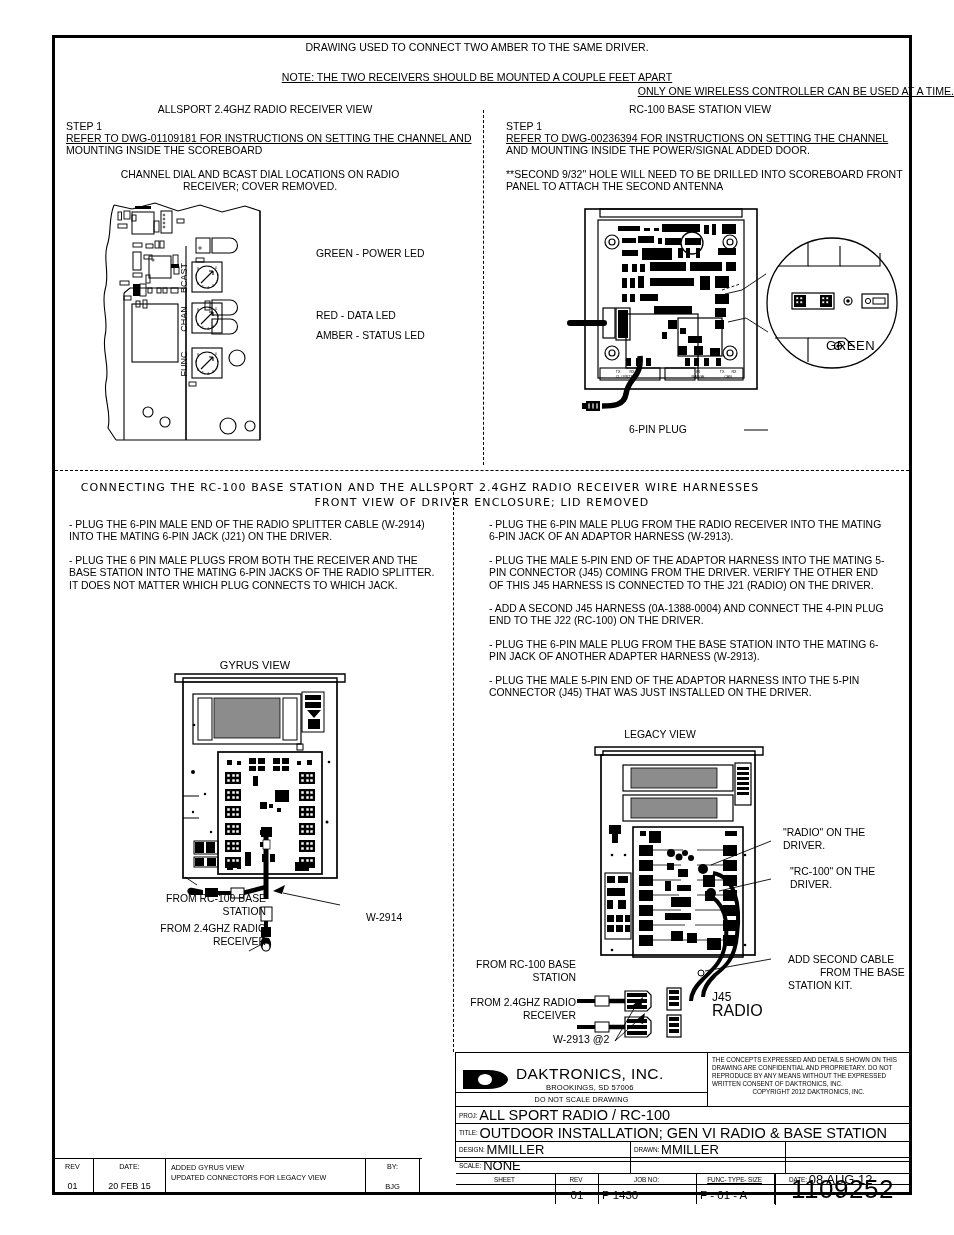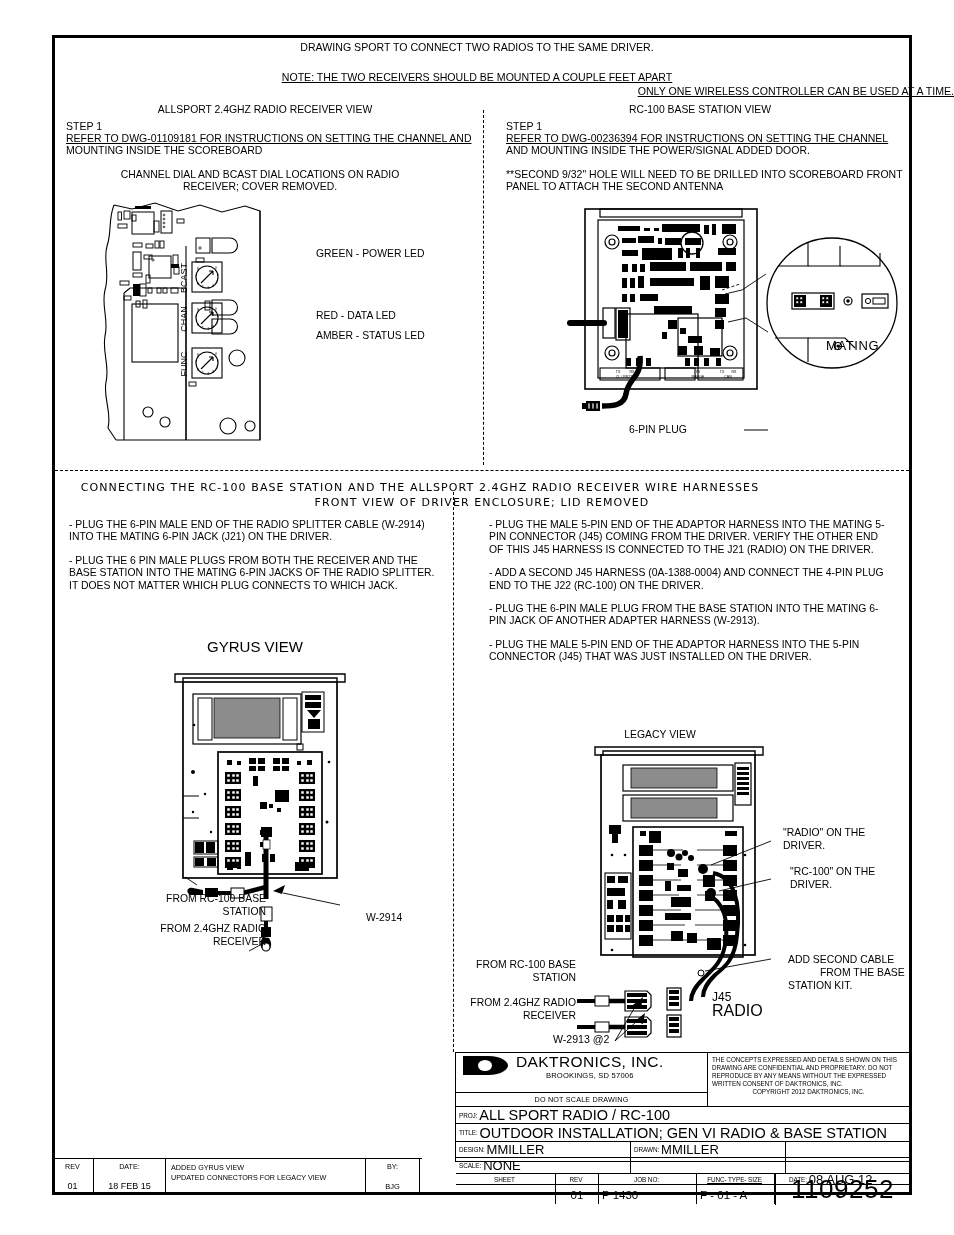--- a/index.html
+++ b/index.html
@@ -41,21 +41,21 @@
   .tb .row{display:flex;border-bottom:1.3px solid #000;box-sizing:border-box;}
   .tb .row:last-child{border-bottom:none;}
   .cell{box-sizing:border-box;border-right:1.3px solid #000;padding:0 3px;
         display:flex;align-items:center;}
   .cell:last-child{border-right:none;}
   .lbl{font-size:6.4px;letter-spacing:-0.1px;padding-right:2px;}
   .big{font-size:14.5px;}
   .med{font-size:13px;}
 
   .logoblk{width:252px;box-sizing:border-box;border-right:1.3px solid #000;}
-  .logorow{display:flex;align-items:flex-start;height:40px;
+  .logorow{display:flex;align-items:flex-end;height:40px;
            border-bottom:1.3px solid #000;box-sizing:border-box;}
   .dak-d{width:46px;height:25px;margin-left:8px;margin-right:6px;position:relative;}
   .dak-name{font-size:15.5px;letter-spacing:0.4px;}
   .dak-city{font-size:7.6px;text-align:center;letter-spacing:0.2px;}
   .dnsd{height:13px;display:flex;align-items:center;justify-content:center;
         font-size:7.2px;letter-spacing:0.2px;}
   .legal{flex:1;font-size:6.3px;line-height:7.9px;padding:3px 4px;text-align:left;}
   .legal .ctr{text-align:center;}
 
   
@@ -70,21 +70,21 @@
 
   
   .dwgno{font-size:26px;letter-spacing:0.5px;}
 </style>
 </head>
 <body>
 
 <div class="sheet">
   <div class="border-frame"></div>
 
-  <div class="tc" style="left:0;top:41px;width:954px;font-size:10.6px;">DRAWING SPORT TO CONNECT TWO RADIOS TO THE SAME DRIVER.</div>
+  <div class="tc" style="left:0;top:41px;width:954px;font-size:10.6px;">DRAWING USED TO CONNECT TWO AMBER TO THE SAME DRIVER.</div>
   <div class="tc u" style="left:0;top:71px;width:954px;font-size:10.6px;">NOTE: THE TWO RECEIVERS SHOULD BE MOUNTED A COUPLE FEET APART</div>
   <div class="tc u" style="left:0;top:85px;width:954px;font-size:10.6px;text-align:right;">ONLY ONE WIRELESS CONTROLLER CAN BE USED AT A TIME.</div>
 
   <div class="vdash-top"></div>
   <div class="hdash-mid"></div>
   <div class="vdash-bot"></div>
 
   <div class="tc" style="left:60px;top:104px;width:410px;font-size:10.4px;">ALLSPORT 2.4GHZ RADIO RECEIVER VIEW</div>
   <div class="t" style="left:66px;top:120px;">STEP 1</div>
   <div class="t u" style="left:66px;top:132px;">REFER TO DWG-01109181 FOR INSTRUCTIONS ON SETTING THE CHANNEL AND</div>
@@ -364,32 +364,32 @@
     <g class="ln" stroke-width="0.9">
       <path d="M155 96 L172 92 L196 76"></path>
       <path d="M158 124 L176 120 L198 134"></path>
     </g>
     <g class="ln" stroke-width="0.9" stroke-dasharray="3 2">
       <path d="M152 92 L170 86"></path>
     </g>
   </svg>
   </div>
 
-  <div class="t" style="left:826px;top:340px;font-size:13px;letter-spacing:0.6px;">MATING</div>
+  <div class="t" style="left:826px;top:340px;font-size:13px;letter-spacing:0.6px;">GREEN</div>
   <div class="t" style="left:629px;top:424px;font-size:10.4px;">6-PIN PLUG</div>
 
   <div class="tc cadfont" style="left:52px;top:482px;width:736px;">CONNECTING THE RC-100 BASE STATION AND THE ALLSPORT 2.4GHZ RADIO RECEIVER WIRE HARNESSES</div>
   <div class="tc cadfont" style="left:52px;top:497px;width:860px;">FRONT VIEW OF DRIVER ENCLOSURE; LID REMOVED</div>
 
   <div class="para" style="left:69px;top:519px;width:375px;">
     <p>- PLUG THE 6-PIN MALE END OF THE RADIO SPLITTER CABLE (W-2914) INTO THE MATING 6-PIN JACK (J21) ON THE DRIVER.</p>
     <p>- PLUG THE 6 PIN MALE PLUGS FROM BOTH THE RECEIVER AND THE BASE STATION INTO THE MATING 6-PIN JACKS OF THE RADIO SPLITTER. IT DOES NOT MATTER WHICH PLUG CONNECTS TO WHICH JACK.</p>
   </div>
 
-  <div class="tc" style="left:150px;top:641px;width:210px;font-size:15px;">GYRUS VIEW</div>
+  <div class="tc" style="left:150px;top:659px;width:210px;font-size:11px;">GYRUS VIEW</div>
 
   <div style="position:absolute;left:165px;top:672px;">
   <svg width="200" height="290" viewBox="0 0 200 290">
 
     <path class="ln" stroke-width="1.4" d="M10 2 L180 2 L180 10 L172 10 L172 6 L18 6 L18 10 L10 10 Z"></path>
 
     <rect class="ln" stroke-width="1.7" x="18" y="10" width="154" height="196"></rect>
 
     <rect class="ln" stroke-width="1.2" x="28" y="22" width="108" height="50"></rect>
     <rect class="ln" stroke-width="1" x="33" y="26" width="14" height="42"></rect>
@@ -566,20 +566,21 @@
   </svg>
   </div>
 
   <div class="t" style="left:161px;top:893px;font-size:10.4px;text-align:right;width:105px;">FROM RC-100 BASE</div>
   <div class="t" style="left:161px;top:906px;font-size:10.4px;text-align:right;width:105px;">STATION</div>
   <div class="t" style="left:155px;top:923px;font-size:10.4px;text-align:right;width:111px;">FROM 2.4GHZ RADIO</div>
   <div class="t" style="left:155px;top:936px;font-size:10.4px;text-align:right;width:111px;">RECEIVER</div>
   <div class="t" style="left:366px;top:912px;font-size:10.4px;">W-2914</div>
 
   <div class="para" style="left:489px;top:519px;width:400px;">
+    <p>- PLUG THE 6-PIN MALE PLUG FROM THE RADIO RECEIVER INTO THE MATING 6-PIN JACK OF AN ADAPTOR HARNESS (W-2913).</p>
     <p>- PLUG THE MALE 5-PIN END OF THE ADAPTOR HARNESS INTO THE MATING 5-PIN CONNECTOR (J45) COMING FROM THE DRIVER. VERIFY THE OTHER END OF THIS J45 HARNESS IS CONNECTED TO THE J21 (RADIO) ON THE DRIVER.</p>
     <p>- ADD A SECOND J45 HARNESS (0A-1388-0004) AND CONNECT THE 4-PIN PLUG END TO THE J22 (RC-100) ON THE DRIVER.</p>
     <p>- PLUG THE 6-PIN MALE PLUG FROM THE BASE STATION INTO THE MATING 6-PIN JACK OF ANOTHER ADAPTER HARNESS (W-2913).</p>
     <p>- PLUG THE MALE 5-PIN END OF THE ADAPTOR HARNESS INTO THE 5-PIN CONNECTOR (J45) THAT WAS JUST INSTALLED ON THE DRIVER.</p>
   </div>
 
   <div class="tc" style="left:560px;top:729px;width:200px;font-size:10.4px;">LEGACY VIEW</div>
 
   <div style="position:absolute;left:585px;top:745px;">
   <svg width="210" height="300" viewBox="0 0 210 300">
@@ -848,21 +849,21 @@
   </div>
 
   <div class="rev">
     <div class="revrow">
       <div class="revcell" style="width:42px;">
         <div class="top">REV</div>
         <div class="bot">01</div>
       </div>
       <div class="revcell" style="width:72px;">
         <div class="top">DATE:</div>
-        <div class="bot">18 FEB 15</div>
+        <div class="bot">20 FEB 15</div>
       </div>
       <div class="revcell" style="width:200px;">
         <div class="revdesc">ADDED GYRUS VIEW</div>
         <div class="revdesc" style="padding-top:0;">UPDATED CONNECTORS FOR LEGACY VIEW</div>
       </div>
       <div class="revcell" style="width:54px;">
         <div class="top">BY:</div>
         <div class="bot" style="font-size:7.5px;">BJG</div>
       </div>
       <div class="revcell" style="flex:1;border-right:none;"></div>

